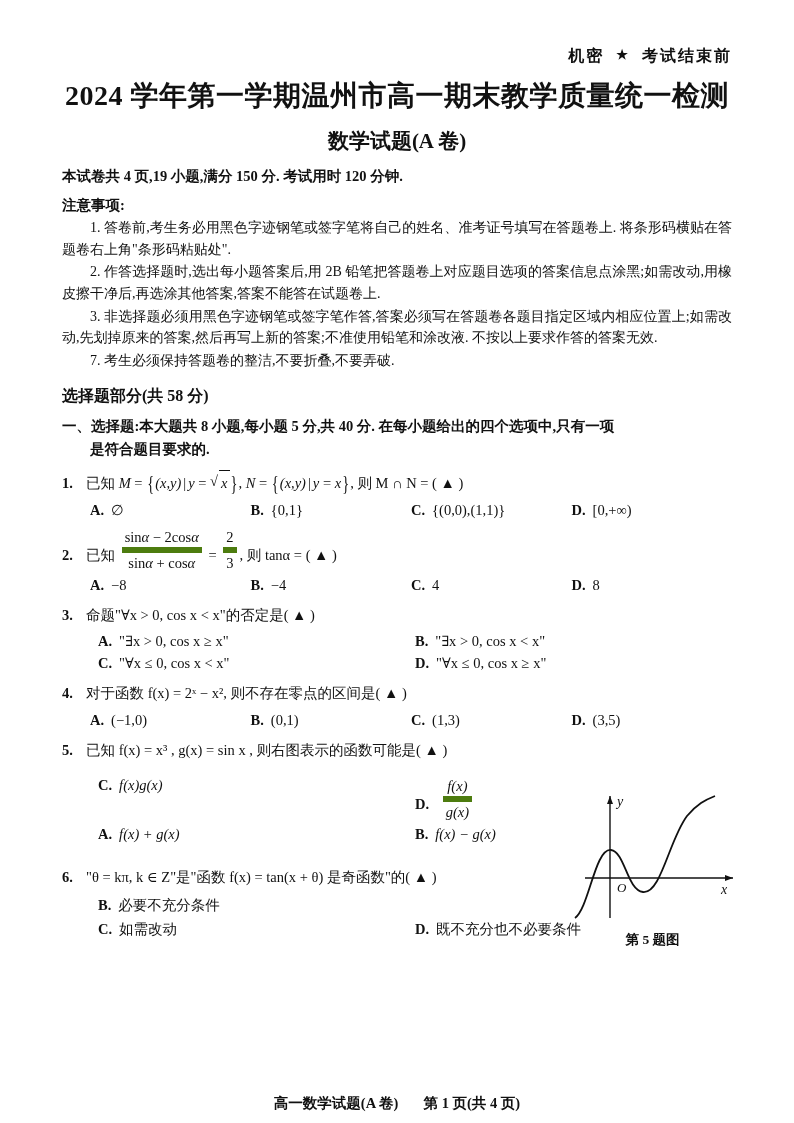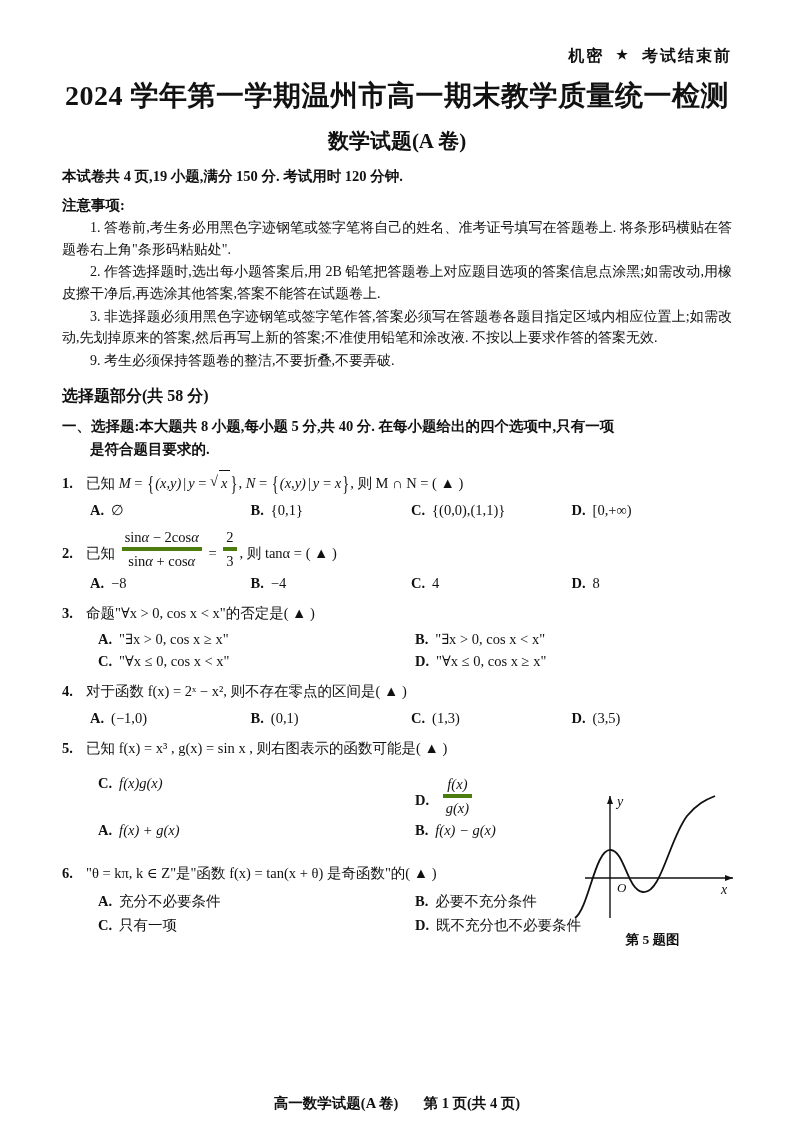--- a/index.html
+++ b/index.html
@@ -119,21 +119,21 @@
   .math { font-family: "Liberation Serif", "DejaVu Serif", serif; font-style: italic; }
   .up { font-style: normal; }
   .frac {
     display: inline-block;
     vertical-align: -0.55em;
     text-align: center;
     margin: 0 3px;
   }
   .frac .num {
     display: block;
-    border-bottom: 4px solid #4d7c0f;
+    border-bottom: 6px solid #4d7c0f;
     padding: 0 3px 1px 3px;
     line-height: 1.25;
   }
   .frac .den {
     display: block;
     padding: 1px 3px 0 3px;
     line-height: 1.25;
   }
   .sqrt {
     display: inline-block;
@@ -196,21 +196,21 @@
 
     <div class="title-main">2024 学年第一学期温州市高一期末教学质量统一检测</div>
     <div class="title-sub">数学试题(A 卷)</div>
 
     <div class="exam-info">本试卷共 4 页,19 小题,满分 150 分. 考试用时 120 分钟.</div>
 
     <div class="notice-title">注意事项:</div>
     <div class="notice-item">1. 答卷前,考生务必用黑色字迹钢笔或签字笔将自己的姓名、准考证号填写在答题卷上. 将条形码横贴在答题卷右上角"条形码粘贴处".</div>
     <div class="notice-item">2. 作答选择题时,选出每小题答案后,用 2B 铅笔把答题卷上对应题目选项的答案信息点涂黑;如需改动,用橡皮擦干净后,再选涂其他答案,答案不能答在试题卷上.</div>
     <div class="notice-item">3. 非选择题必须用黑色字迹钢笔或签字笔作答,答案必须写在答题卷各题目指定区域内相应位置上;如需改动,先划掉原来的答案,然后再写上新的答案;不准使用铅笔和涂改液. 不按以上要求作答的答案无效.</div>
-    <div class="notice-item">9. 考生必须保持答题卷的整洁,不要折叠,不要弄破.</div>
+    <div class="notice-item">7. 考生必须保持答题卷的整洁,不要折叠,不要弄破.</div>
 
     <div class="section-head">选择题部分(共 58 分)</div>
 
     <div class="q-group-head">
       <span>一、选择题:本大题共 8 小题,每小题 5 分,共 40 分. 在每小题给出的四个选项中,只有一项</span>
       <span class="indent2">是符合题目要求的.</span>
     </div>
 
     <div class="question">
       <div class="q-line">
@@ -304,25 +304,24 @@
         <div><span class="opt-label">B.</span><span class="math">f(x) − g(x)</span></div>
       </div>
     </div>
 
     <div class="question" style="margin-top:22px;">
       <div class="q-line">
         <span class="q-num">6.</span>
         <span class="q-body">"θ = kπ, k ∈ Z"是"函数 f(x) = tan(x + θ) 是奇函数"的( ▲ )</span>
       </div>
       <div class="opts two indent">
-        <div><span class="opt-label">A.</span><span>充分不必要条件</span></div>
         <div><span class="opt-label">B.</span><span>必要不充分条件</span></div>
       </div>
       <div class="opts two indent">
-        <div><span class="opt-label">C.</span><span>只有一项</span></div>
+        <div><span class="opt-label">C.</span><span>如需改动</span></div>
         <div><span class="opt-label">D.</span><span>既不充分也不必要条件</span></div>
       </div>
     </div>
 
     <div class="figure">
       <svg width="175" height="135" viewBox="0 0 175 135">
         <line x1="20" y1="88" x2="168" y2="88" stroke="#111" stroke-width="1.4"></line>
         <polygon points="168,88 160,85 160,91" fill="#111"></polygon>
         <line x1="45" y1="128" x2="45" y2="6" stroke="#111" stroke-width="1.4"></line>
         <polygon points="45,6 42,14 48,14" fill="#111"></polygon>

